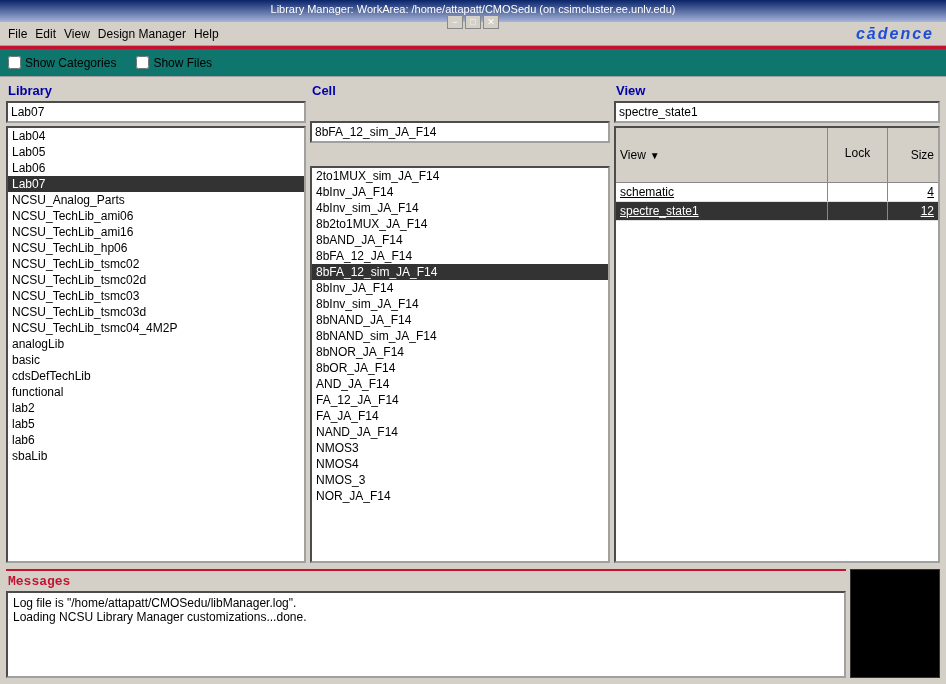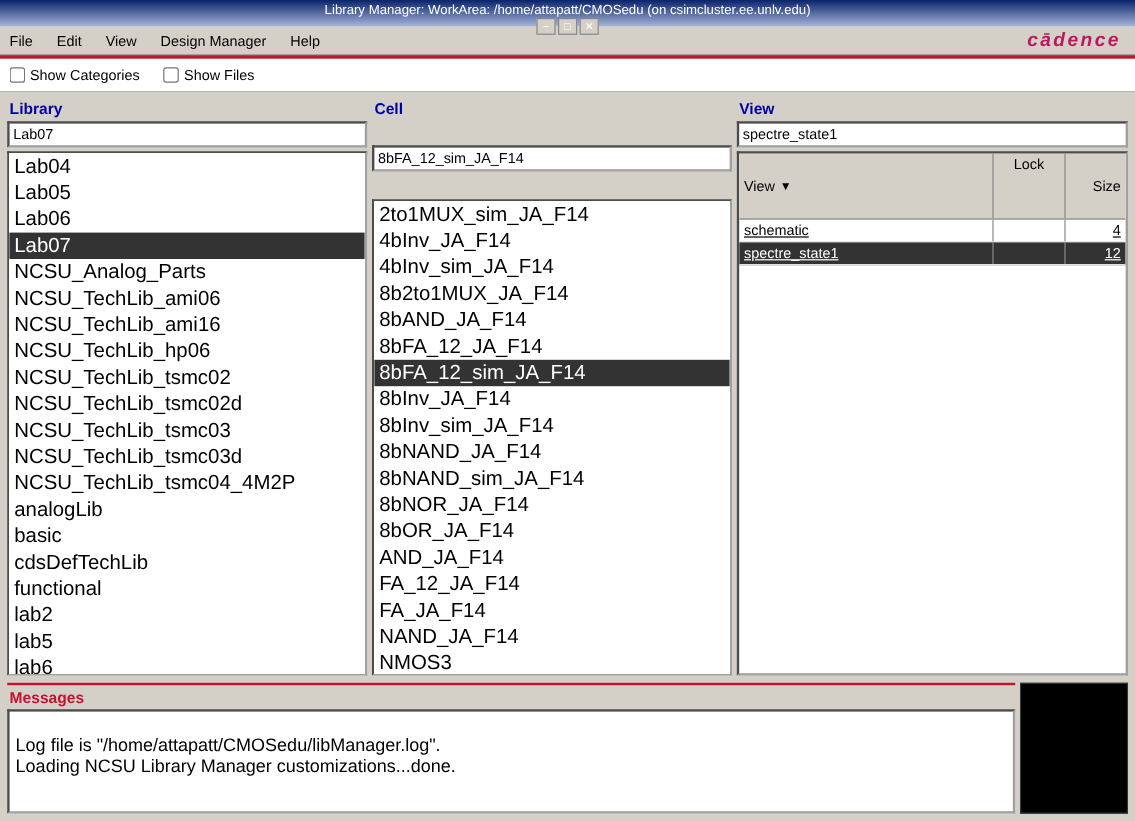--- a/index.html
+++ b/index.html
@@ -45,46 +45,45 @@
       background: #d4d0c8;
       border-bottom: 1px solid #a0a0a0;
       display: flex;
       align-items: center;
       justify-content: space-between;
       padding: 2px 4px;
       height: 24px;
     }
     #menu-bar-left {
       display: flex;
-      gap: 12px;
     }
     .menu-item {
       padding: 2px 4px;
       cursor: pointer;
       font-size: 12px;
       color: #000;
     }
     #cadence-logo {
       font-size: 16px;
       font-weight: bold;
-      color: #be185d;
+      color: #1d4ed8;
       font-style: italic;
       letter-spacing: 2px;
       padding-right: 8px;
     }
 
     
     #red-line {
       height: 3px;
       background: #c41230;
     }
 
     
     #toolbar {
-      background: #ffffff;
+      background: #0f766e;
       padding: 5px 8px;
       display: flex;
       gap: 20px;
       align-items: center;
       height: 28px;
       border-bottom: 1px solid #a0a0a0;
     }
     .checkbox-label {
       display: flex;
       align-items: center;
@@ -143,21 +142,21 @@
       border: 2px inset #a0a0a0;
       background: white;
       overflow-y: auto;
       overflow-x: hidden;
     }
 
     .list-item {
       padding: 1px 4px;
       cursor: pointer;
       white-space: nowrap;
-      font-size: 17px;
+      font-size: 12px;
       color: #000;
     }
     .list-item.selected {
       background: #333;
       color: white;
     }
 
     
     .list-box::-webkit-scrollbar {
       width: 14px;
@@ -206,21 +205,21 @@
     .view-col-view {
       flex: 1;
       padding: 2px 4px;
       border-right: 1px solid #888;
       display: flex;
       align-items: center;
       gap: 2px;
     }
     .view-col-lock {
       width: 60px;
-      padding: 2px 4px;
+      padding: 18px 4px;
       border-right: 1px solid #888;
       text-align: center;
     }
     .view-col-size {
       width: 50px;
       padding: 20px 4px;
       text-align: right;
     }
 
     .view-row {
@@ -267,29 +266,30 @@
       flex-direction: column;
     }
 
     #messages-title {
       font-weight: bold;
       color: #c41230;
       font-size: 13px;
       padding: 3px 2px 2px 2px;
       border-top: 2px solid #c41230;
       background: #d4d0c8;
+      font-family: Liberation Mono, monospace;
     }
 
     #messages-content {
       flex: 1;
       border: 2px inset #a0a0a0;
       background: white;
       overflow-y: auto;
-      padding: 20px 5px;
-      font-size: 15px;
+      padding: 3px 5px;
+      font-size: 12px;
     }
 
     #black-box {
       width: 90px;
       background: #000;
       border: 1px solid #333;
     }
   </style>
 </head>
 <body>

